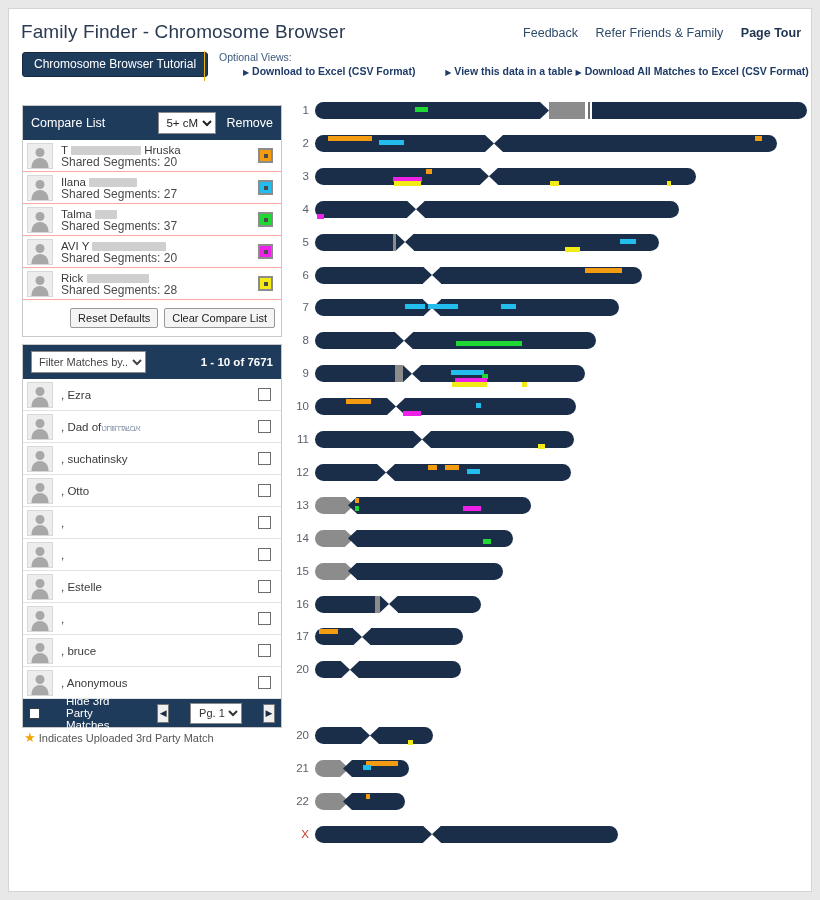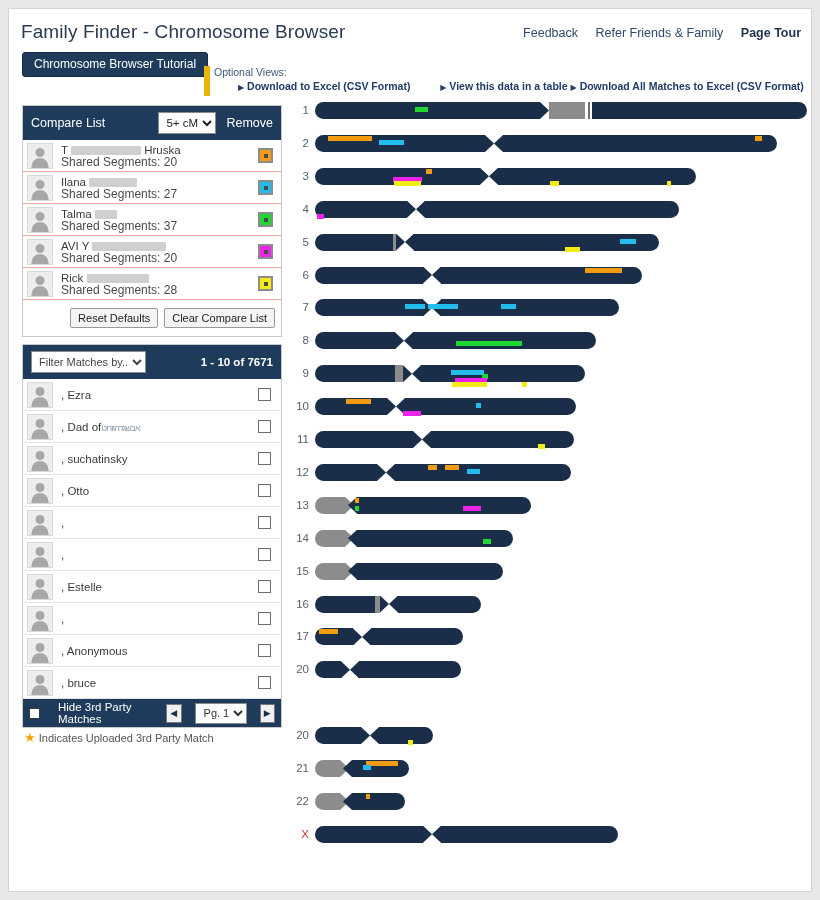--- a/index.html
+++ b/index.html
@@ -40,23 +40,23 @@
 
   .tutorial-btn {
     position: absolute; left: 13px; top: 43px;
     height: 25px; padding: 0 11px;
     background: #1f3b5c; color: #ffffff;
     border: 1px solid #152840; border-radius: 3px;
     font-size: 12px; line-height: 23px;
     cursor: pointer; white-space: nowrap;
   }
   .opt-views {
-    position: absolute; left: 195px; top: 57px;
-    border-left: 6px solid #eab308;
-    padding-left: 4px; height: 30px;
+    position: absolute; left: 195px; top: 42px;
+    border-left: 1px solid #eab308;
+    padding-left: 14px; height: 30px;
   }
   .opt-views .ov-title {
     font-size: 10.5px; color: #3c5a7d; line-height: 12px;
   }
   .ov-row { margin-top: 2px; white-space: nowrap; font-size: 10.5px; margin-left: 24px; }
   .ov-row a {
     color: #1f3b68; font-weight: bold; text-decoration: none; cursor: pointer;
   }
   .ov-sep { display:inline-block; width: 24px; }
   .caret { color:#1f3b68; font-size: 8px; }
@@ -147,21 +147,21 @@
   .match-name .glyphs{
     display:inline-block; color:#7d8fa5; font-size:9px;
     letter-spacing:-1px; filter: blur(0.4px); opacity:.85;
   }
   .chk {
     width:13px;height:13px;flex:0 0 13px;margin-right:10px;
     border:1px solid #6d6d6d;background:#fff; cursor:pointer;
   }
   .match-foot {
     height:28px; background:#1f3b5c; display:flex; align-items:center;
-    padding:0 6px; gap:13px;
+    padding:0 6px; gap:21px;
   }
   .foot-chk{ width:11px;height:11px;background:#fff;border:1px solid #3a3a3a;flex:0 0 11px;cursor:pointer;}
   .foot-label{ color:#fff; font-size:11.5px; flex:1 1 auto; padding-left:5px;}
   .pg-btn{
     width:19px;height:19px;background:#f0f0f0;border:1px solid #777;
     display:flex;align-items:center;justify-content:center;cursor:pointer;
     font-size:9px;color:#1b2c44;
   }
   .pg-select{
     width:62px;height:21px;font-size:11px;border:1px solid #8a8a8a;
@@ -337,26 +337,26 @@
             <div class="match-name">, Estelle</div>
             <div class="chk"></div>
           </div>
           <div class="match-row">
             <div class="avatar"></div>
             <div class="match-name">,</div>
             <div class="chk"></div>
           </div>
           <div class="match-row">
             <div class="avatar"></div>
+            <div class="match-name">, bruce</div>
+            <div class="chk"></div>
+          </div>
+          <div class="match-row">
+            <div class="avatar"></div>
             <div class="match-name">, Anonymous</div>
-            <div class="chk"></div>
-          </div>
-          <div class="match-row">
-            <div class="avatar"></div>
-            <div class="match-name">, bruce</div>
             <div class="chk"></div>
           </div>
         </div>
       <div class="match-foot">
         <div class="foot-chk"></div>
         <span class="foot-label">Hide 3rd Party Matches</span>
         <div class="pg-btn">◀</div>
         <select class="pg-select" id="pg-select"><option>Pg. 1</option><option>Pg. 2</option><option>Pg. 3</option></select>
         <div class="pg-btn">▶</div>
       </div>

